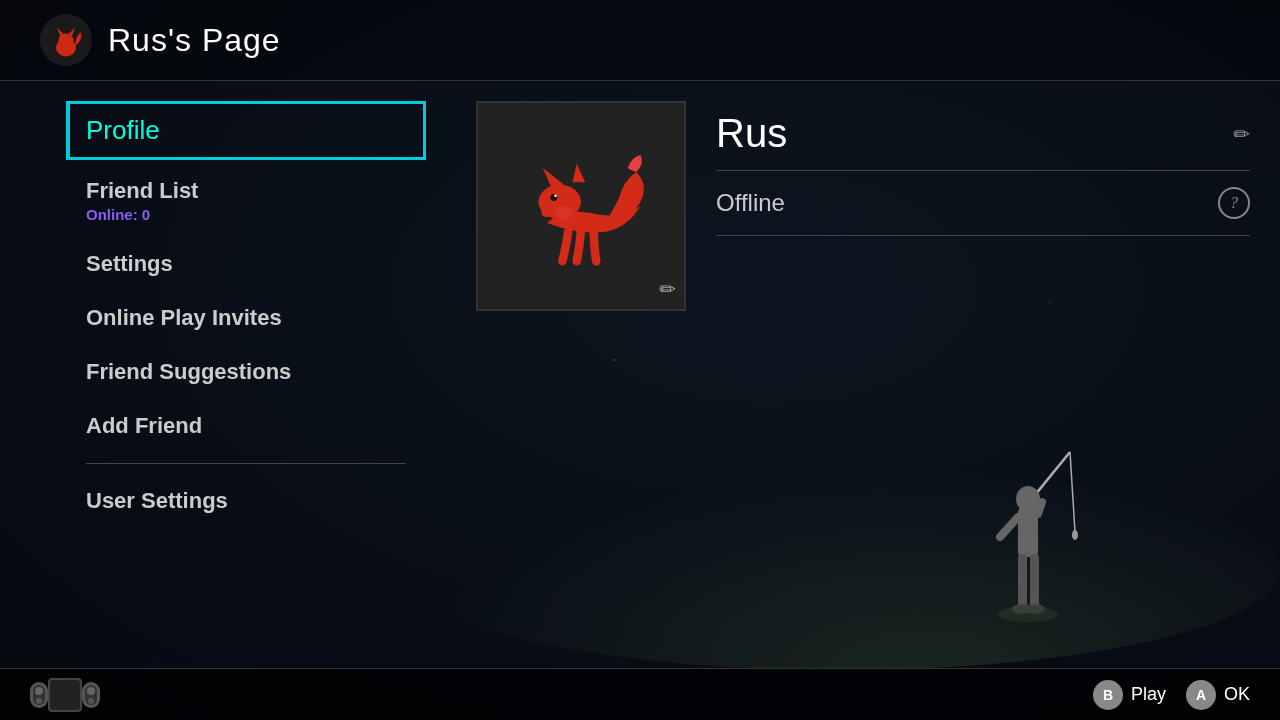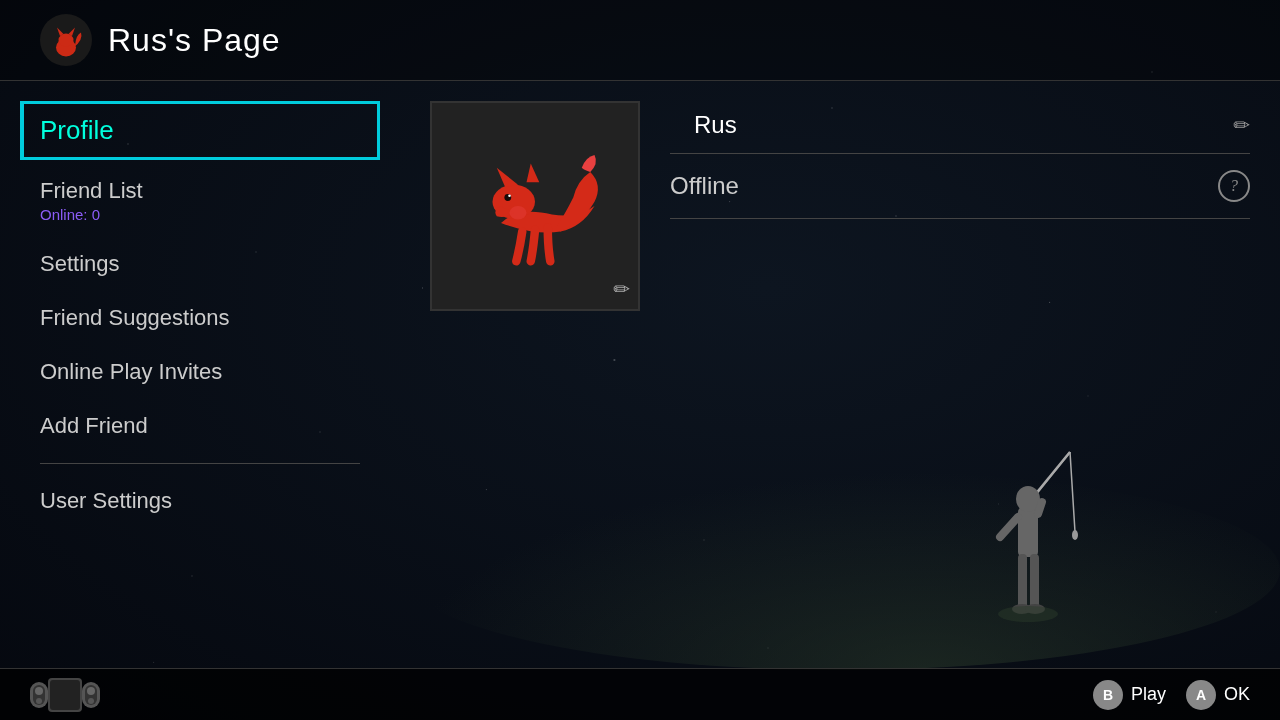--- a/index.html
+++ b/index.html
@@ -109,26 +109,27 @@
       z-index: 10;
       display: flex;
       height: calc(720px - 90px - 52px);
     }
 
     
     .sidebar {
       width: 400px;
       padding: 16px 0;
       flex-shrink: 0;
+      margin-left: 46px;
     }
 
     .nav-item {
       padding: 14px 40px;
       font-size: 22px;
-      font-weight: 400;
+      font-weight: 700;
       color: #cccccc;
       cursor: pointer;
       position: relative;
     }
 
     .nav-item.active {
       background: transparent;
       outline: 3px solid #00ccdd;
       outline-offset: -3px;
       color: #00ffdd;
@@ -199,24 +200,23 @@
 
     .user-name-row {
       display: flex;
       align-items: center;
       justify-content: space-between;
       padding-bottom: 14px;
       border-bottom: 1px solid #444;
     }
 
     .user-name {
-      font-size: 24px;
+      font-size: 40px;
       font-weight: 300;
       color: #ffffff;
-      margin-left: 24px;
     }
 
     .edit-icon {
       font-size: 20px;
       color: #999;
     }
 
     .user-status-row {
       display: flex;
       align-items: center;
@@ -375,25 +375,25 @@
     <div class="nav-item">
       <span>Friend List</span>
       <div class="nav-sub">Online: 0</div>
     </div>
 
     <div class="nav-item">
       <span>Settings</span>
     </div>
 
     <div class="nav-item">
+      <span>Online Play Invites</span>
+    </div>
+
+    <div class="nav-item">
       <span>Friend Suggestions</span>
-    </div>
-
-    <div class="nav-item">
-      <span>Online Play Invites</span>
     </div>
 
     <div class="nav-item">
       <span>Add Friend</span>
     </div>
 
     <hr class="sidebar-divider">
 
     <div class="nav-item">
       <span>User Settings</span>

